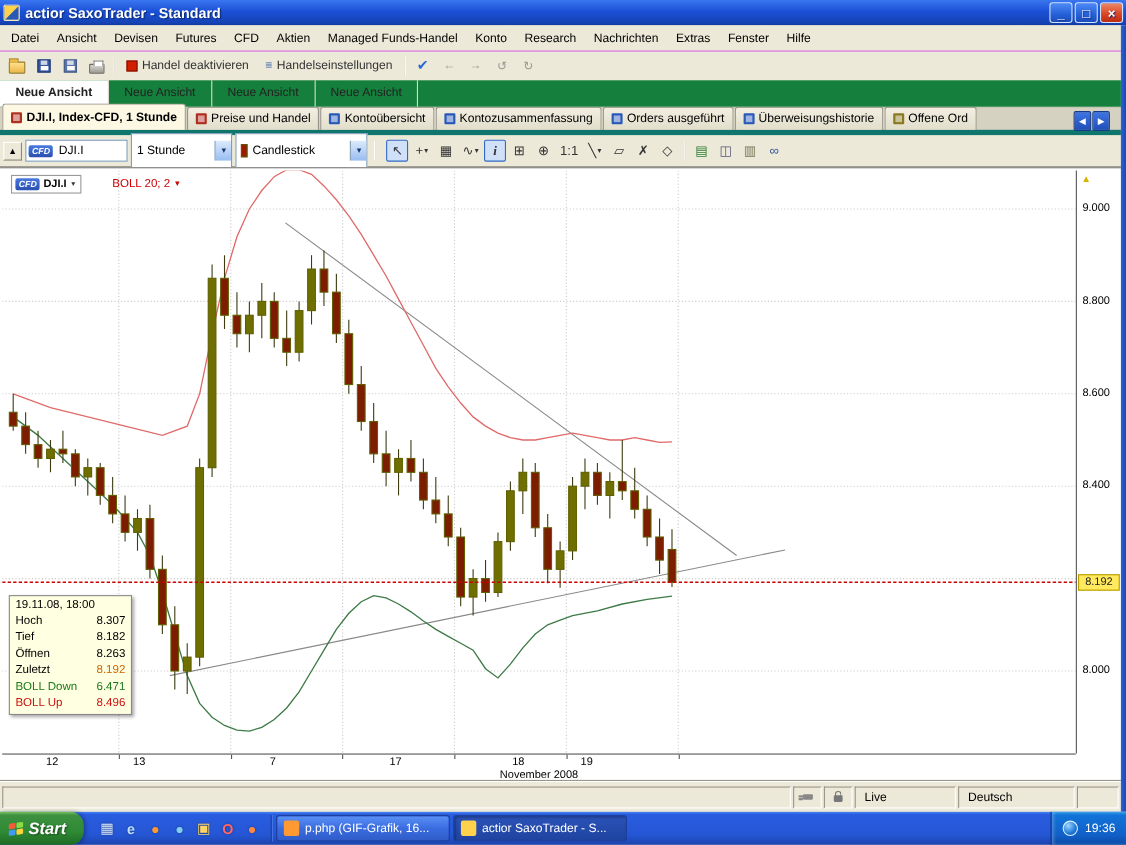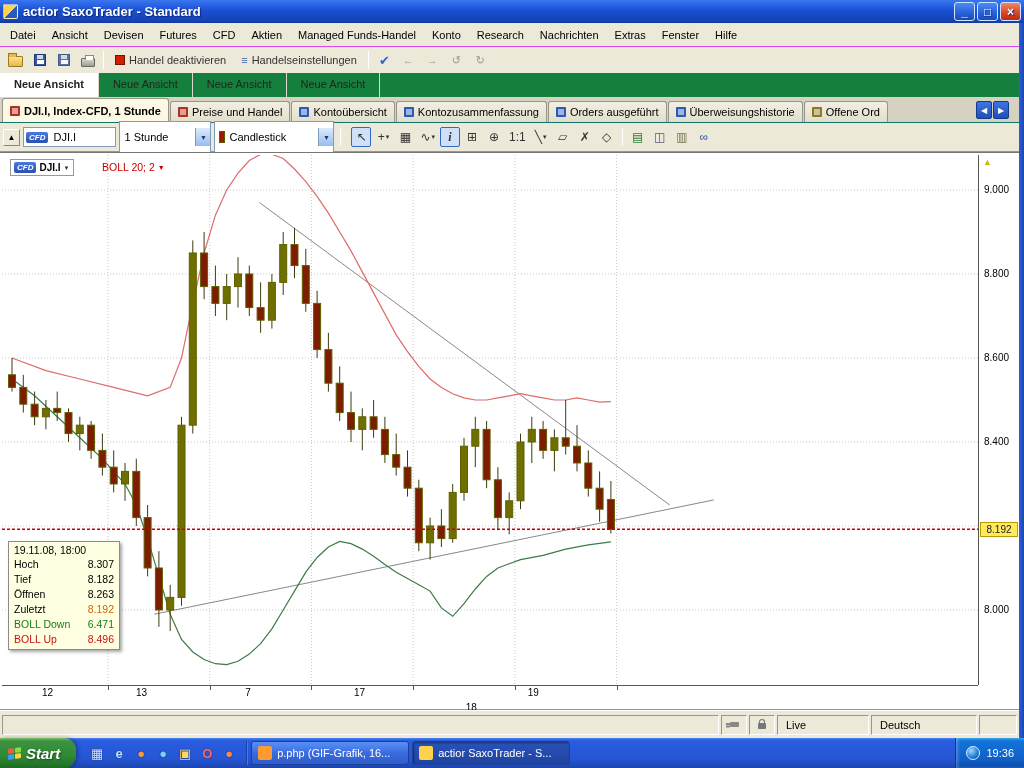--- a/index.html
+++ b/index.html
@@ -32,21 +32,21 @@
 .icon-floppy::after{content:"";position:absolute;left:2px;bottom:1px;width:7px;height:4px;background:#fff}
 .icon-floppy.dim{opacity:.8}
 .icon-printer{width:14px;height:9px;background:linear-gradient(180deg,#d8d8d0,#9e9e96);border:1px solid #6a6a62;border-radius:1px;position:relative;margin-top:4px}
 .icon-printer::before{content:"";position:absolute;top:-4px;left:3px;width:7px;height:4px;background:#fff;border:1px solid #888;border-bottom:none}
 .icon-redsq{width:10px;height:10px;background:#d21f00;border:1px solid #7a1200}
 
 #viewtabs{position:absolute;top:73px;left:0;width:1019px;height:25px;display:flex;background:#15803d;border-bottom:1px solid #d8d4c4}
 .vtab{padding:5px 14px 0;border-right:1px solid #ddd9ca;color:#222}
 .vtab.active{background:#fff;font-weight:bold}
 
-#doctabs{position:absolute;top:98px;left:0;width:1019px;height:25px;background:#d6d2c2;border-bottom:1px solid #0f766e}
+#doctabs{position:absolute;top:98px;left:0;width:1019px;height:25px;background:#d6d2c2;border-bottom:5px solid #0f766e}
 #doctabs-strip{position:absolute;left:2px;bottom:0;display:flex;align-items:flex-end}
 .dtab{height:21px;display:flex;align-items:center;gap:4px;padding:0 7px;margin-right:1px;
   background:linear-gradient(180deg,#f2efe2,#e2decb);border:1px solid #98948a;border-bottom:none;border-radius:3px 3px 0 0;white-space:nowrap}
 .dtab.active{height:24px;background:#fcf8e4;font-weight:bold}
 .dtab-icon{width:10px;height:10px;border-radius:1px;position:relative;flex:none}
 .dtab-icon::before{content:"";position:absolute;top:2px;left:2px;right:2px;bottom:2px;background:rgba(255,255,255,.55)}
 #tabscroll{position:absolute;right:10px;top:3px;display:flex;gap:1px}
 .tsb{width:16px;height:18px;display:flex;align-items:center;justify-content:center;background:linear-gradient(180deg,#3e74e4,#2050b8);
   color:#fff;font-size:8px;border:1px solid #163a8a;border-radius:2px}
 
@@ -439,32 +439,33 @@
     <span id="alertmark">▲</span>
     <div id="lastbadge" style="top: 367.346px;">8.192</div>
   <div class="ptick" style="top: 28.986px;">9.000</div>
       <div class="ptick" style="top: 112.986px;">8.800</div>
       <div class="ptick" style="top: 196.986px;">8.600</div>
       <div class="ptick" style="top: 280.986px;">8.400</div>
       <div class="ptick" style="top: 448.986px;">8.000</div>
     </div>
   <div id="xaxis">
       <div class="xtick" style="left: 39.9px;">12</div>
-      <div class="xtick" style="left: 134px;">13</div>
+      <div class="xtick" style="left: 119px;">13</div>
       <div class="xtick" style="left: 243.3px;">7</div>
       <div class="xtick" style="left: 342px; margin-left: 10px;">17</div>
-      <div class="xtick" style="left: 463.65px; margin-top: 15px;">18</div>
+      <div class="xtick" style="left: 463.65px;">18</div>
       <div class="xtick" style="left: 525.8px;">19</div>
       <div class="xtickmark" style="left: 106.05px;"></div>
       <div class="xtickmark" style="left: 207.75px;"></div>
       <div class="xtickmark" style="left: 309.45px;"></div>
       <div class="xtickmark" style="left: 411.15px;"></div>
       <div class="xtickmark" style="left: 512.85px;"></div>
       <div class="xtickmark" style="left: 614.55px;"></div>
     </div>
+  <div id="month">November 2008</div>
   <div id="infobox">
     <div id="ibhead">19.11.08, 18:00</div>
     <div id="infobox-rows">
         <div class="ibrow">
           <div class="ibl">Hoch</div>
           <div class="ibv">8.307</div>
         </div>
         <div class="ibrow">
           <div class="ibl">Tief</div>
           <div class="ibv">8.182</div>

